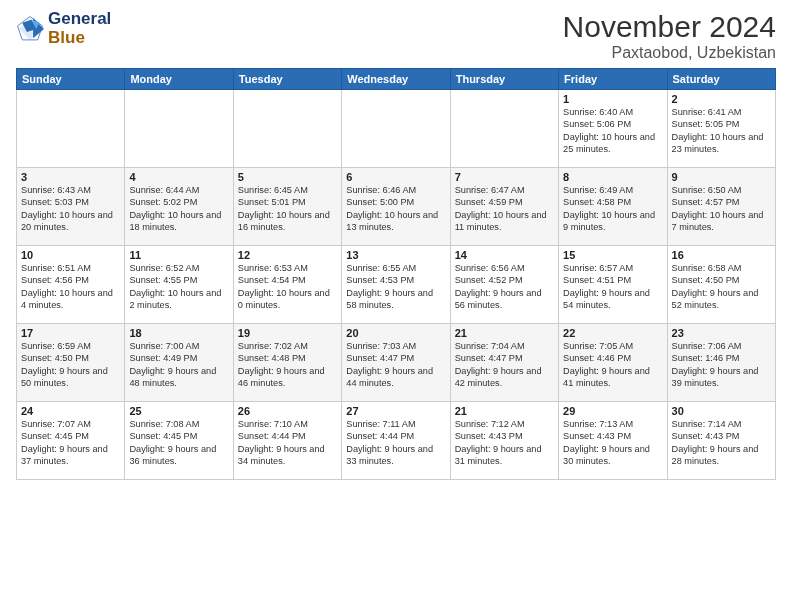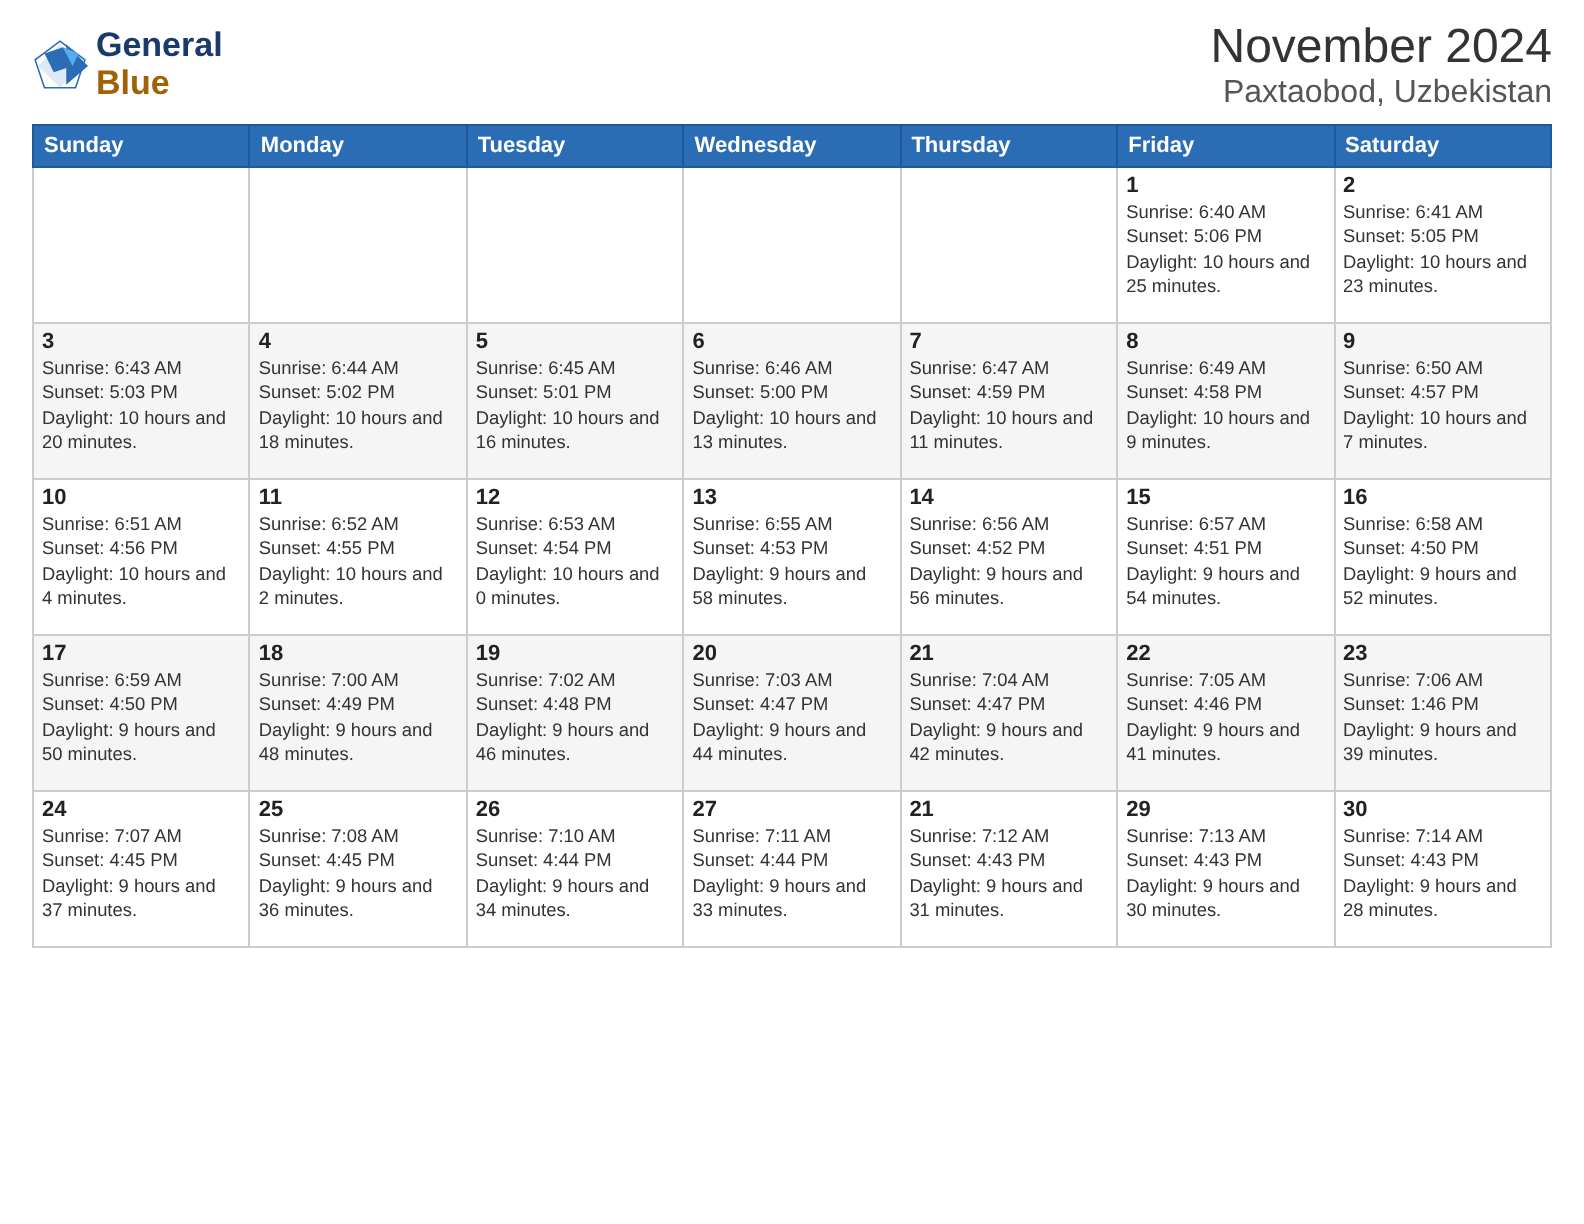--- a/index.html
+++ b/index.html
@@ -11,37 +11,37 @@
       overflow: hidden;
     }
     .page {
       width: 792px;
       height: 612px;
       padding: 10px 16px 10px 16px;
     }
     .header {
       display: flex;
       justify-content: space-between;
-      align-items: center;
+      align-items: flex-start;
       margin-bottom: 6px;
     }
     .logo {
       display: flex;
       align-items: center;
       gap: 4px;
     }
     .logo-icon {
       width: 28px;
       height: 28px;
     }
     .title-block {
       text-align: right;
     }
     .month-title {
-      font-size: 24px;
+      font-size: 30px;
       font-weight: 300;
       color: #333;
     }
     .location-title {
       font-size: 16px;
       color: #555;
     }
     .calendar {
       width: 100%;
       border-collapse: collapse;

